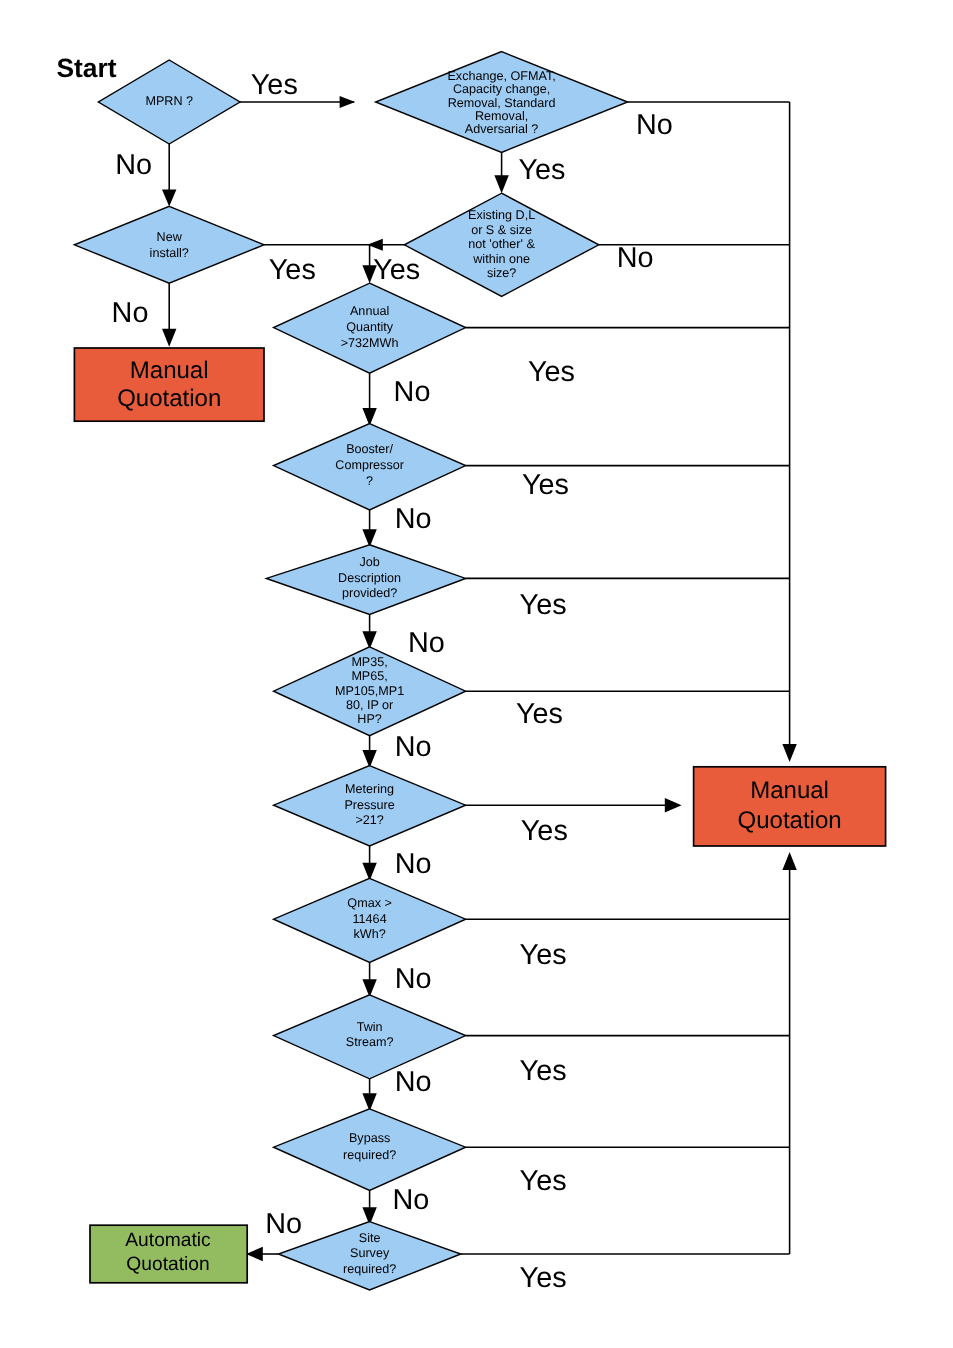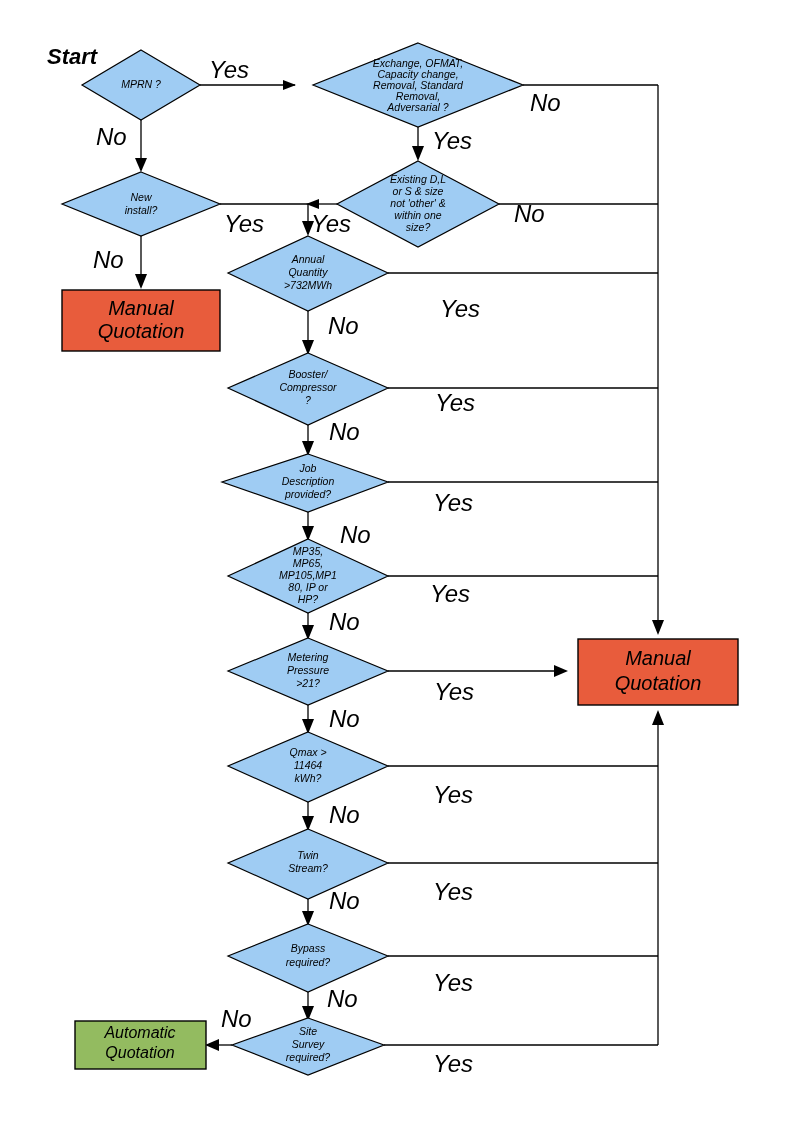--- a/index.html
+++ b/index.html
@@ -10,21 +10,20 @@
   body {
     width: 794px;
     height: 1123px;
     font-family: "Liberation Sans", sans-serif;
     overflow: hidden;
   }
   #flow-root {
     position: relative;
     width: 704px;
     height: 1123px;
-    font-style: italic;
   }
   svg#flow-svg {
     display: block;
     width: 794px;
     height: 1123px;
   }
   .diamond-shape {
     stroke: #000000;
     stroke-width: 1.2;
   }

